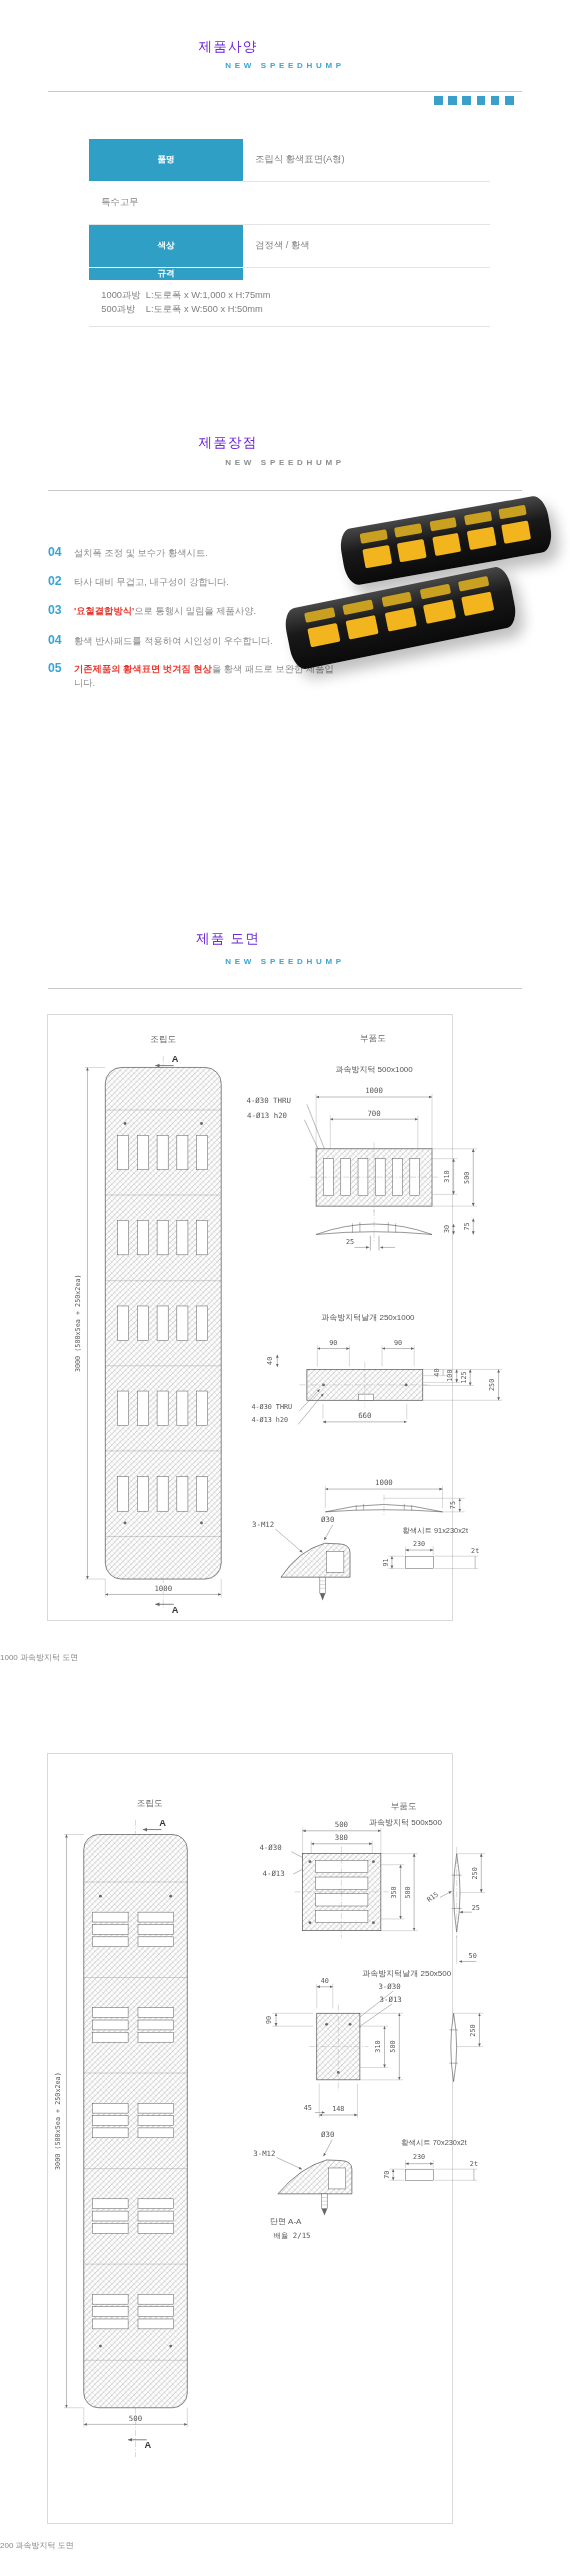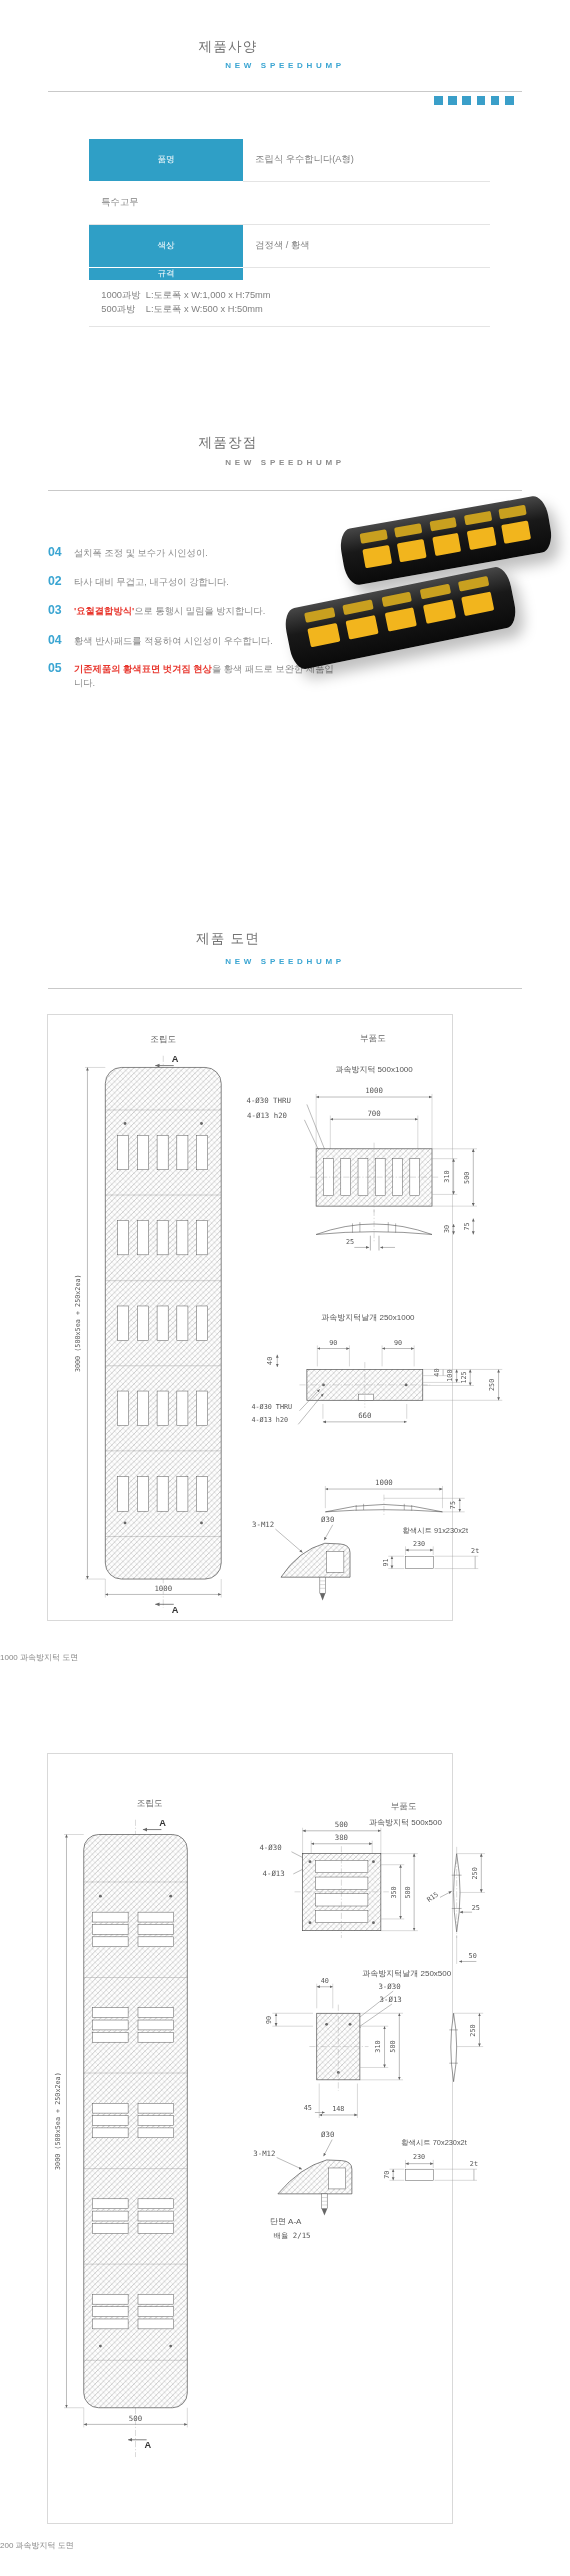--- a/index.html
+++ b/index.html
@@ -1,28 +1,28 @@
 <!DOCTYPE html>
 <html style="font-size:10px"><head>
 <meta charset="utf-8">
 <style>
   html,body{margin:0;padding:0;background:#fff;}
   body{width:570px;height:2576px;position:relative;font-family:"Liberation Sans",sans-serif;overflow:hidden;}
-  .sec-title{position:absolute;left:0;width:456px;text-align:center;color:#737373;font-size:13.6px;letter-spacing:1.2px;}
+  .sec-title{position:absolute;left:0;width:456px;text-align:center;color:#6d28d9;font-size:13.6px;letter-spacing:1.2px;}
   .sec-sub{position:absolute;left:0;width:570px;text-align:center;font-size:8px;font-weight:bold;letter-spacing:3.7px;color:#3aa5d2;}
   .sec-sub.gray{color:#8d8d8d;}
   .divider{position:absolute;left:48px;width:474px;height:0.6px;background:#c9c9c9;}
   .squares{position:absolute;top:96px;left:434px;display:flex;gap:5.6px;}
   .squares span{width:8.6px;height:8.6px;background:#3a9fc9;display:block;}
   
   .spec-table{position:absolute;left:89px;top:139px;width:401px;}
   .spec-row{display:flex;}
   .spec-row.h70{height:43px;}
   .spec-row.h96{height:59px;flex-direction:column;}
-  .spec-label{width:154px;background:#2f9fc6;color:#fff;font-size:8.6px;font-weight:normal;display:flex;align-items:center;justify-content:center;border-bottom:1.2px solid #fff;}
+  .spec-label{width:154px;background:#2f9fc6;color:#fff;font-size:8.6px;font-weight:bold;display:flex;align-items:center;justify-content:center;border-bottom:1.2px solid #fff;}
   .spec-row:last-child .spec-label{border-bottom:none;}
   .spec-value{flex:1;display:flex;flex-direction:column;justify-content:center;padding-left:12.3px;color:#808080;font-size:9.3px;border-bottom:0.6px solid #e4e4e4;white-space:pre;}
   .spec-value div{line-height:13.6px;}
   
   .feat{position:absolute;left:48px;display:flex;align-items:baseline;width:290px;}
   .feat .num{color:#3aa5d2;font-size:12.3px;font-weight:bold;width:26px;flex:none;}
   .feat .txt{font-size:9.3px;color:#8a8a8a;line-height:13.6px;}
   .feat .red{color:#e8372e;font-weight:bold;}
   
   .photo{position:absolute;left:281px;top:493px;width:284px;height:204px;}
@@ -69,21 +69,21 @@
     <span></span>
     <span></span>
     <span></span>
     <span></span>
     <span></span>
 </div>
 
 <div class="spec-table">
   <div class="spec-row h70">
     <div class="spec-label">품명</div>
-    <div class="spec-value"><div>조립식 우수합니다(A형)</div></div>
+    <div class="spec-value"><div>조립식 황색표면(A형)</div></div>
   </div>
   <div class="spec-row h70">
     <div class="spec-value"><div>특수고무</div></div>
   </div>
   <div class="spec-row h70">
     <div class="spec-label">색상</div>
     <div class="spec-value"><div>검정색 / 황색</div></div>
   </div>
   <div class="spec-row h96">
     <div class="spec-label">규격</div>
@@ -93,29 +93,29 @@
     </div>
   </div>
 </div>
 
 <div class="sec-title" style="top:434px">제품장점</div>
 <div class="sec-sub gray" style="top:458px">NEW SPEEDHUMP</div>
 <div class="divider" style="top:490px"></div>
 
 <div class="feat" style="top:545px">
   <span class="num">04</span>
-  <span class="txt"><span class="red"></span><span>설치폭 조정 및 보수가 시인성이.</span></span>
+  <span class="txt"><span class="red"></span><span>설치폭 조정 및 보수가 황색시트.</span></span>
 </div>
 <div class="feat" style="top:574px">
   <span class="num">02</span>
   <span class="txt"><span class="red"></span><span>타사 대비 무겁고, 내구성이 강합니다.</span></span>
 </div>
 <div class="feat" style="top:603px">
   <span class="num">03</span>
-  <span class="txt"><span class="red">'요철결합방식'</span><span>으로 통행시 밀림을 방지합니다.</span></span>
+  <span class="txt"><span class="red">'요철결합방식'</span><span>으로 통행시 밀림을 제품사양.</span></span>
 </div>
 <div class="feat" style="top:633px">
   <span class="num">04</span>
   <span class="txt"><span class="red"></span><span>황색 반사패드를 적용하여 시인성이 우수합니다.</span></span>
 </div>
 <div class="feat" style="top:661px">
   <span class="num">05</span>
   <span class="txt"><span class="red">기존제품의 황색표면 벗겨짐 현상</span><span>을 황색 패드로 보완한 제품입니다.</span></span>
 </div>
 

